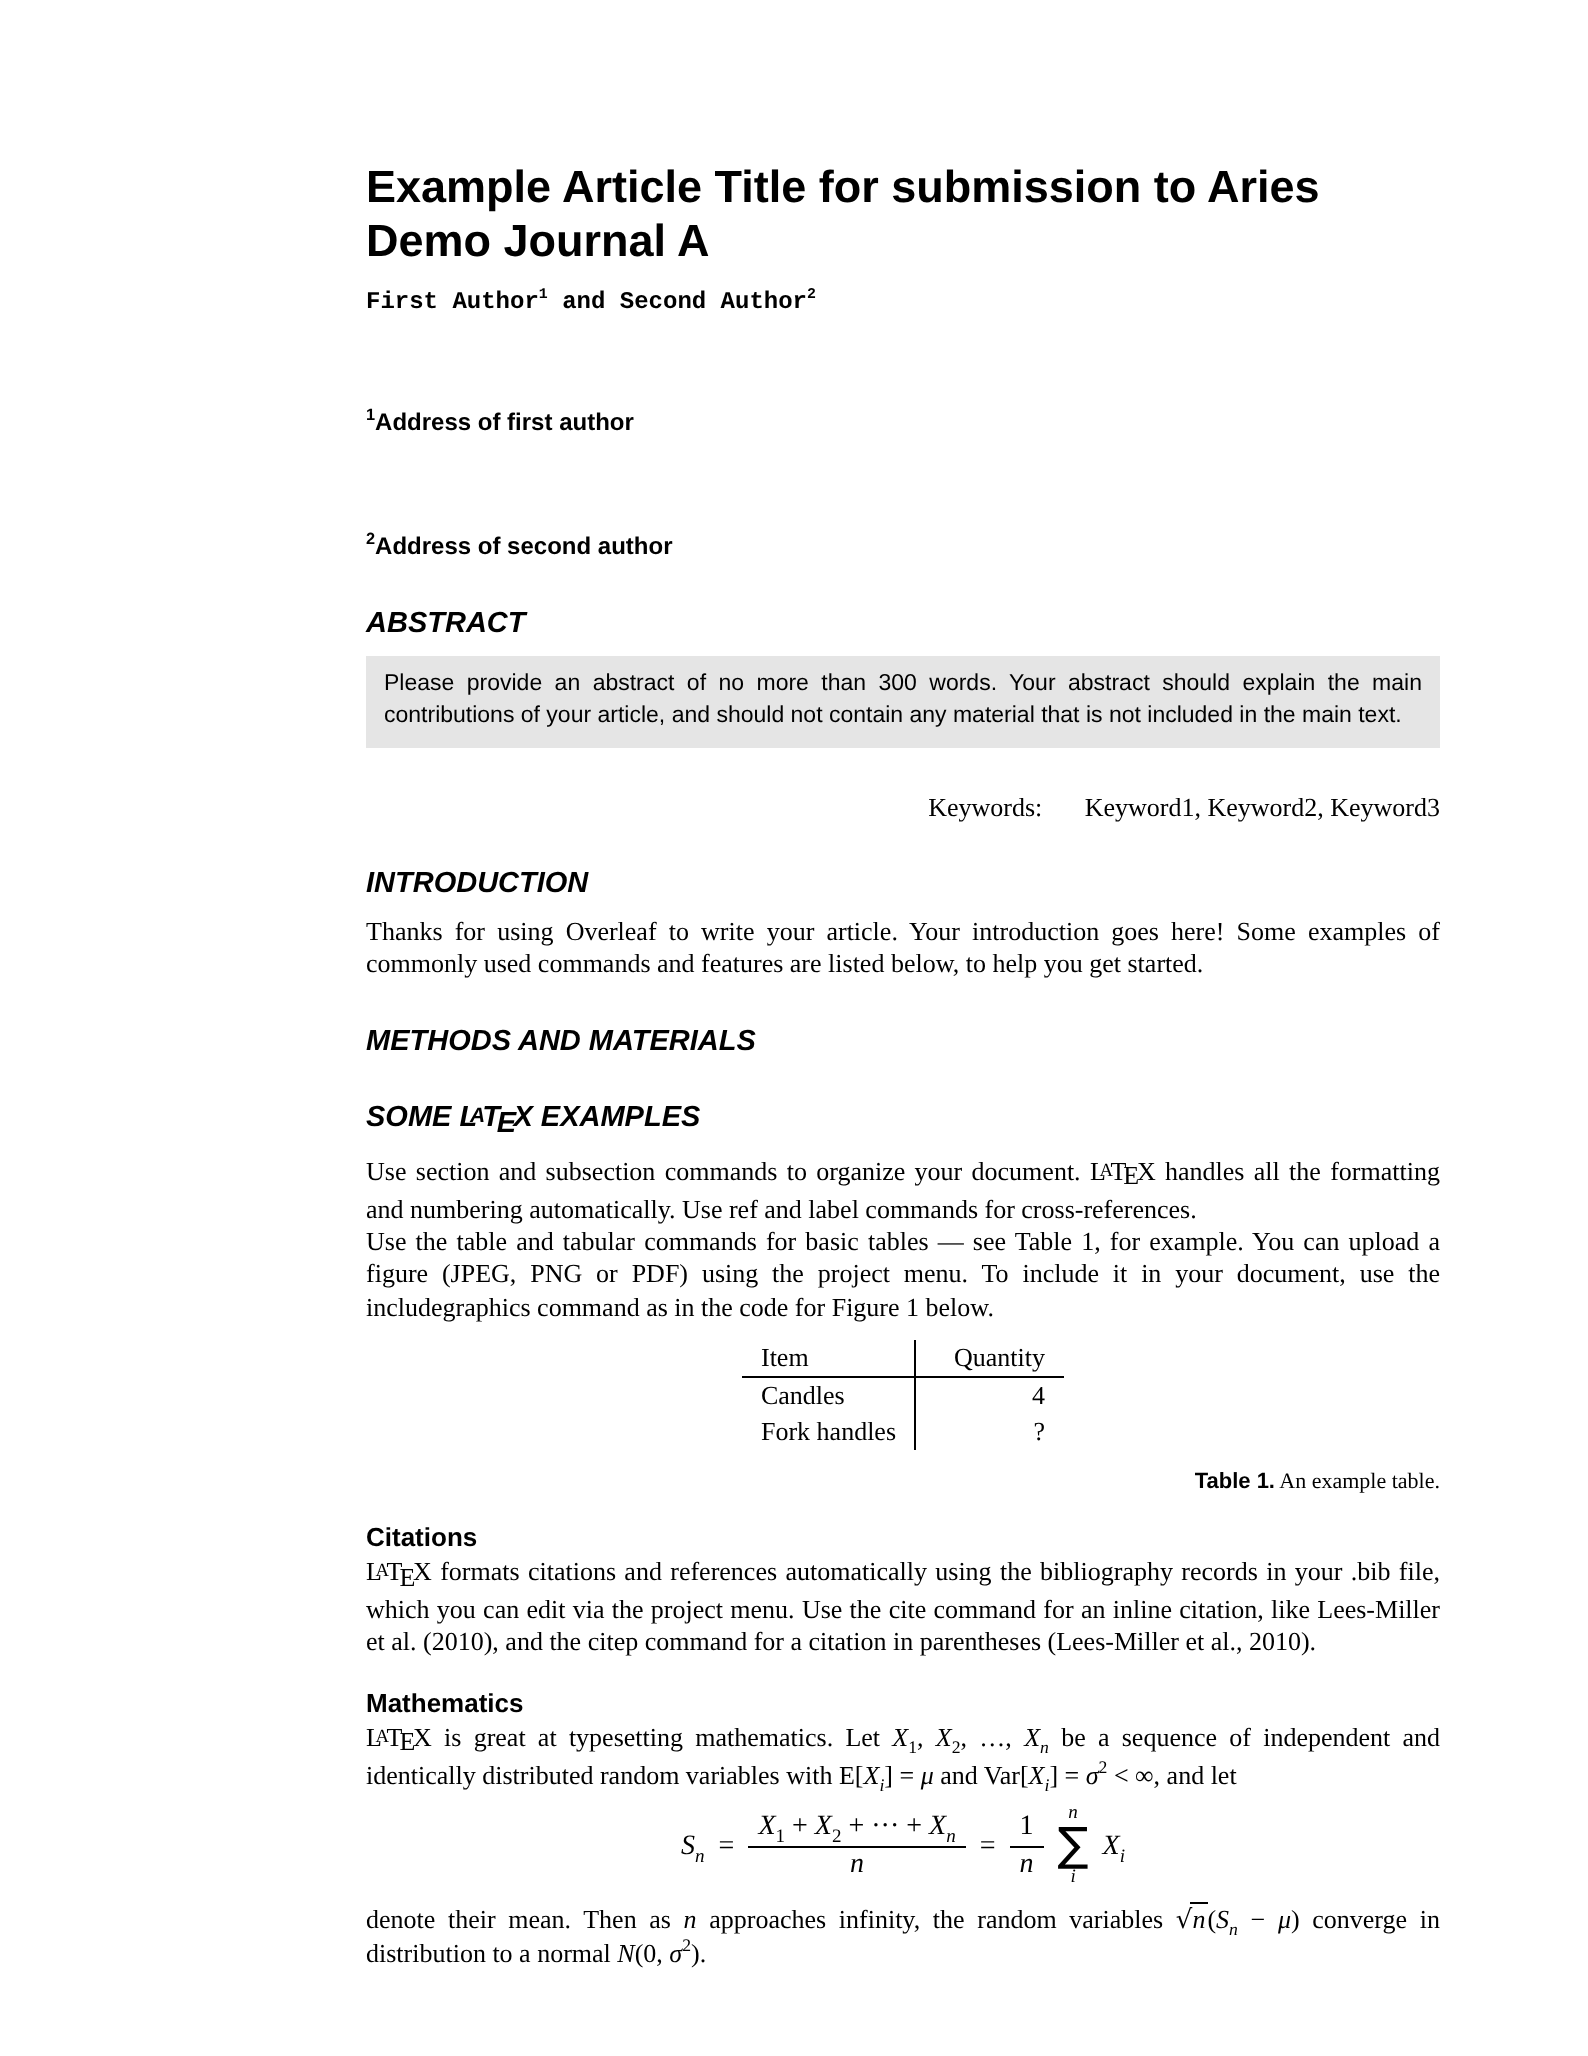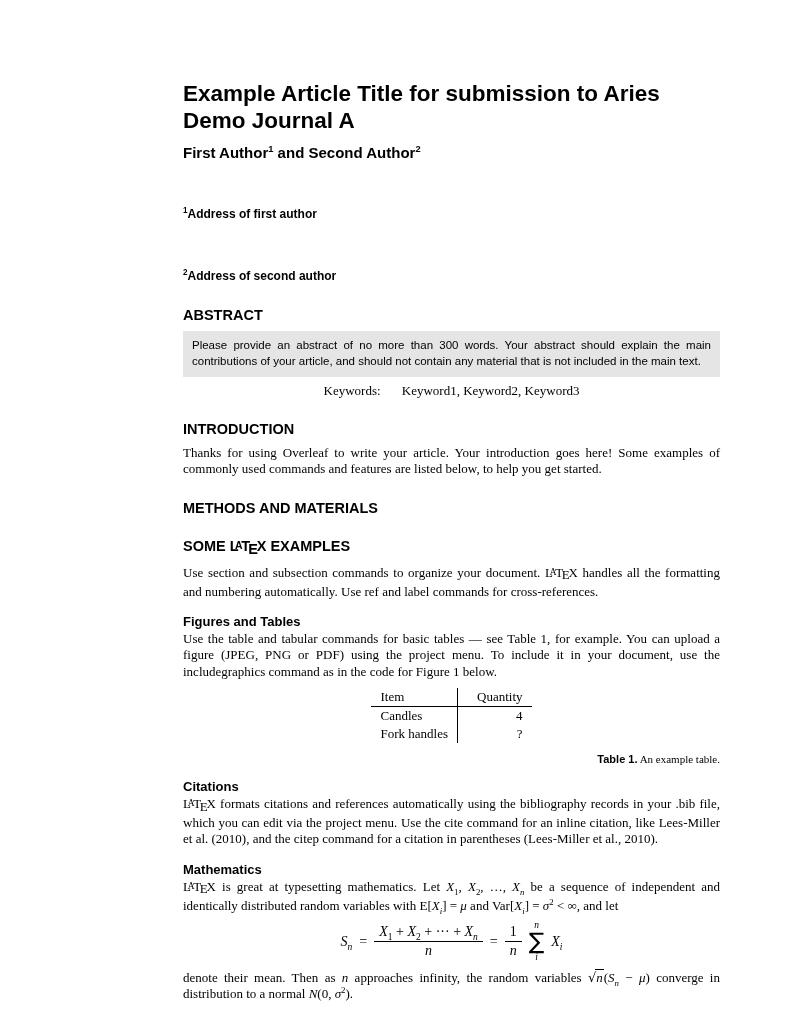--- a/index.html
+++ b/index.html
@@ -15,39 +15,40 @@
     overflow: hidden;
   }
   .title {
     font-family: "Liberation Sans", "DejaVu Sans", sans-serif;
     font-weight: bold;
     font-size: 22.5px;
     line-height: 1.22;
     margin-bottom: 9px;
   }
   .byline {
-    font-family: Liberation Sans, sans-serif;
-    font-weight: bold;
-    font-size: 15px;
+    font-family: Liberation Mono, monospace;
+    font-weight: bold;
+    font-size: 12px;
     margin-bottom: 13px;
   }
   .byline sup { font-size: 0.62em; line-height: 0; }
   .affil {
     font-family: "Liberation Sans", "DejaVu Sans", sans-serif;
     font-weight: bold;
     font-size: 12px;
     line-height: 1.42;
     margin-top: 45px;
   }
   .affil sup { font-size: 0.68em; line-height: 0; }
   h2.section {
     font-family: "Liberation Sans", "DejaVu Sans", sans-serif;
     font-weight: bold;
     font-size: 14.5px;
     margin: 22px 0 8px 0;
+    font-style: italic;
   }
   h3.subsection {
     font-family: "Liberation Sans", "DejaVu Sans", sans-serif;
     font-weight: bold;
     font-size: 13px;
     margin: 14px 0 2px 0;
   }
   .abstract-box {
     background: #e5e5e5;
     padding: 7px 9px;
@@ -58,21 +59,21 @@
     font-size: 11.5px;
     line-height: 1.38;
     text-align: justify;
   }
   p.body, p.keywords {
     font-family: "Liberation Serif", "DejaVu Serif", "DejaVu Sans", serif;
     font-size: 13px;
     line-height: 1.26;
     text-align: justify;
   }
-  p.keywords { margin-top: 6px; text-align: center; }
+  p.keywords { margin-top: 22px; text-align: right; }
   .kw-value { margin-left: 18px; }
   sub, sup { line-height: 0; font-size: 0.68em; }
   .it { font-style: italic; }
   
   .lx-a { font-size: 0.72em; vertical-align: 0.22em; margin-left: -0.34em; margin-right: -0.14em; }
   .lx-e { vertical-align: -0.2em; margin-left: -0.115em; margin-right: -0.09em; }
   
   table.example-table {
     border-collapse: collapse;
     margin: 8px auto 2px auto;
@@ -143,21 +144,20 @@
   </p>
 
   <h2 class="section">INTRODUCTION</h2>
   <p class="body">Thanks for using Overleaf to write your article. Your introduction goes here! Some examples of commonly used commands and features are listed below, to help you get started.</p>
 
   <h2 class="section">METHODS AND MATERIALS</h2>
 
   <h2 class="section">SOME <span>L</span><span class="lx-a">A</span><span>T</span><span class="lx-e">E</span><span>X</span> EXAMPLES</h2>
   <p class="body">Use section and subsection commands to organize your document. <span>L</span><span class="lx-a">A</span><span>T</span><span class="lx-e">E</span><span>X</span> handles all the formatting and numbering automatically. Use ref and label commands for cross-references.</p>
 
-  <h3 class="subsection">Figures and Tables</h3>
   <p class="body">Use the table and tabular commands for basic tables — see Table 1, for example. You can upload a figure (JPEG, PNG or PDF) using the project menu. To include it in your document, use the includegraphics command as in the code for Figure 1 below.</p>
 
   <table class="example-table">
     <tbody>
       <tr class="header-row">
         <td class="col-item">Item</td>
         <td class="col-qty">Quantity</td>
       </tr>
       <tr>
         <td class="col-item">Candles</td>

